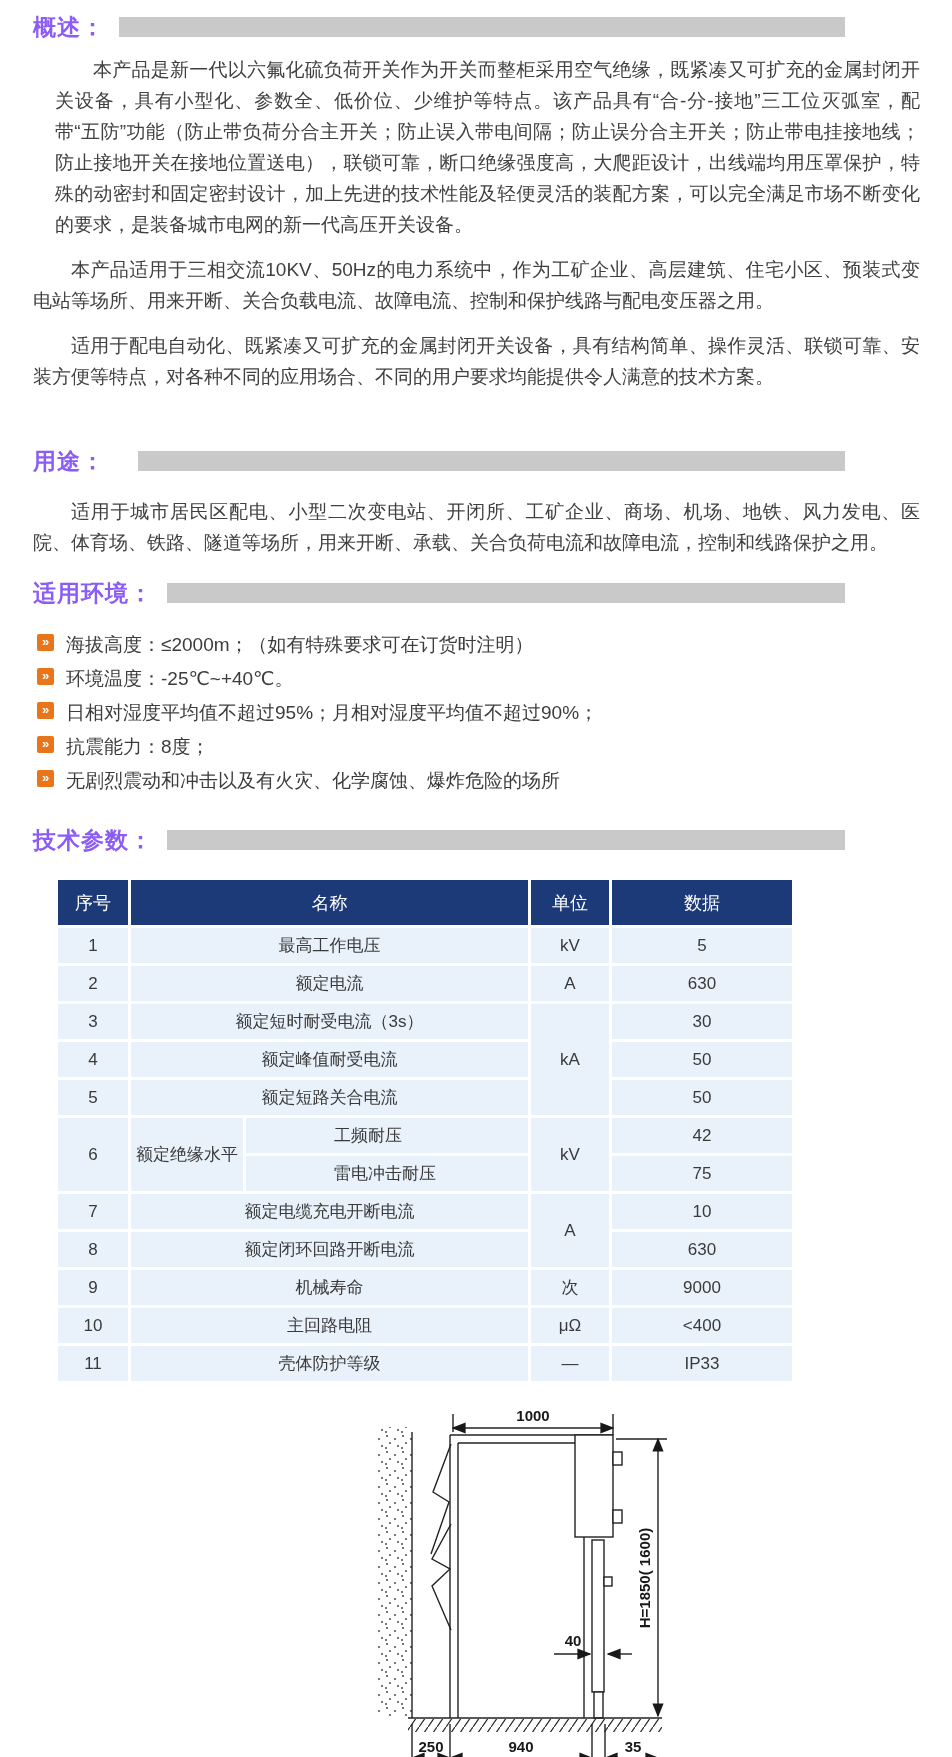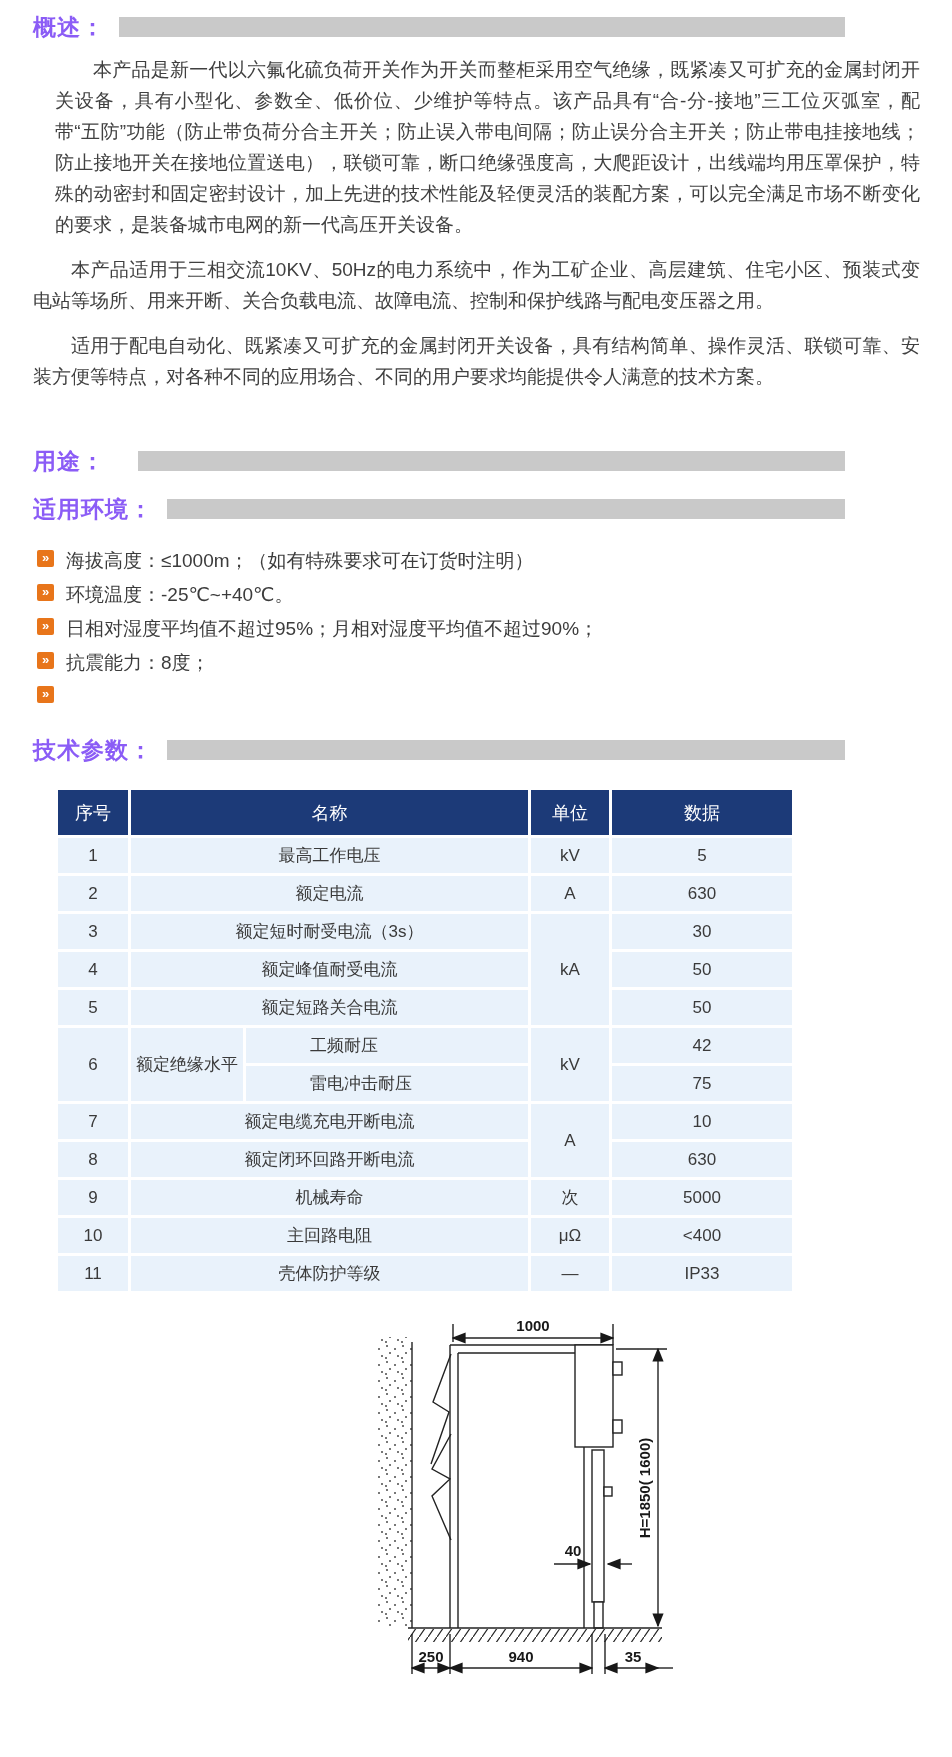--- a/index.html
+++ b/index.html
@@ -41,21 +41,21 @@
     background:#ffffff;
   }
   table.params th {
     background:#1c3a78; color:#ffffff; font-size:18px; font-weight:400;
     height:45px; text-align:center;
   }
   table.params td {
     background:#e9f2fb; color:#3a3a3a; font-size:17px; height:35px;
     text-align:center; vertical-align:middle;
   }
-  table.params td.sub-name { text-align:left; padding-left:64px; }
+  table.params td.sub-name { text-align:left; padding-left:88px; }
 
   
   .drawing-wrap { position:relative; height:400px; margin-top:18px; }
   .drawing-wrap svg { position:absolute; left:287px; top:0; }
   svg text {
     font-family:"Liberation Sans","DejaVu Sans",sans-serif;
     font-size:15px; font-weight:700; fill:#181818;
   }
 </style>
 </head>
@@ -68,44 +68,46 @@
     <span class="bar"></span>
   </div>
   <p class="body-p mt-first">本产品是新一代以六氟化硫负荷开关作为开关而整柜采用空气绝缘，既紧凑又可扩充的金属封闭开关设备，具有小型化、参数全、低价位、少维护等特点。该产品具有“合-分-接地”三工位灭弧室，配带“五防”功能（防止带负荷分合主开关；防止误入带电间隔；防止误分合主开关；防止带电挂接地线；防止接地开关在接地位置送电），联锁可靠，断口绝缘强度高，大爬距设计，出线端均用压罩保护，特殊的动密封和固定密封设计，加上先进的技术性能及轻便灵活的装配方案，可以完全满足市场不断变化的要求，是装备城市电网的新一代高压开关设备。</p>
   <p class="body-p">本产品适用于三相交流10KV、50Hz的电力系统中，作为工矿企业、高层建筑、住宅小区、预装式变电站等场所、用来开断、关合负载电流、故障电流、控制和保护线路与配电变压器之用。</p>
   <p class="body-p">适用于配电自动化、既紧凑又可扩充的金属封闭开关设备，具有结构简单、操作灵活、联锁可靠、安装方便等特点，对各种不同的应用场合、不同的用户要求均能提供令人满意的技术方案。</p>
 
   <div class="sec-title" style="margin-top:56px;gap:19px;">
     <span class="t">用途：</span>
     <span class="bar"></span>
   </div>
+  <p class="body-p" style="margin-top:22px;">适用于城市居民区配电、小型二次变电站、开闭所、工矿企业、商场、机场、地铁、风力发电、医院、体育场、铁路、隧道等场所，用来开断、承载、关合负荷电流和故障电流，控制和线路保护之用。</p>
 
   <div class="sec-title" style="margin-top:22px;">
     <span class="t">适用环境：</span>
     <span class="bar"></span>
   </div>
   <div class="env-list">
     <div class="env-item">
       <span class="bullet">»</span>
-      <span class="txt">海拔高度：≤1000m；（如有特殊要求可在订货时注明）</span>
+      <span class="txt">海拔高度：≤2000m；（如有特殊要求可在订货时注明）</span>
     </div>
     <div class="env-item">
       <span class="bullet">»</span>
       <span class="txt">环境温度：-25℃~+40℃。</span>
     </div>
     <div class="env-item">
       <span class="bullet">»</span>
       <span class="txt">日相对湿度平均值不超过95%；月相对湿度平均值不超过90%；</span>
     </div>
     <div class="env-item">
       <span class="bullet">»</span>
       <span class="txt">抗震能力：8度；</span>
     </div>
     <div class="env-item">
       <span class="bullet">»</span>
+      <span class="txt">无剧烈震动和冲击以及有火灾、化学腐蚀、爆炸危险的场所</span>
     </div>
   </div>
 
   <div class="sec-title" style="margin-top:34px;">
     <span class="t">技术参数：</span>
     <span class="bar"></span>
   </div>
 
   <table class="params">
     <colgroup>
@@ -169,21 +171,21 @@
     </tr>
     <tr>
       <td>8</td>
       <td colspan="2">额定闭环回路开断电流</td>
       <td>630</td>
     </tr>
     <tr>
       <td>9</td>
       <td colspan="2">机械寿命</td>
       <td>次</td>
-      <td>5000</td>
+      <td>9000</td>
     </tr>
     <tr>
       <td>10</td>
       <td colspan="2">主回路电阻</td>
       <td>μΩ</td>
       <td>&lt;400</td>
     </tr>
     <tr>
       <td>11</td>
       <td colspan="2">壳体防护等级</td>

